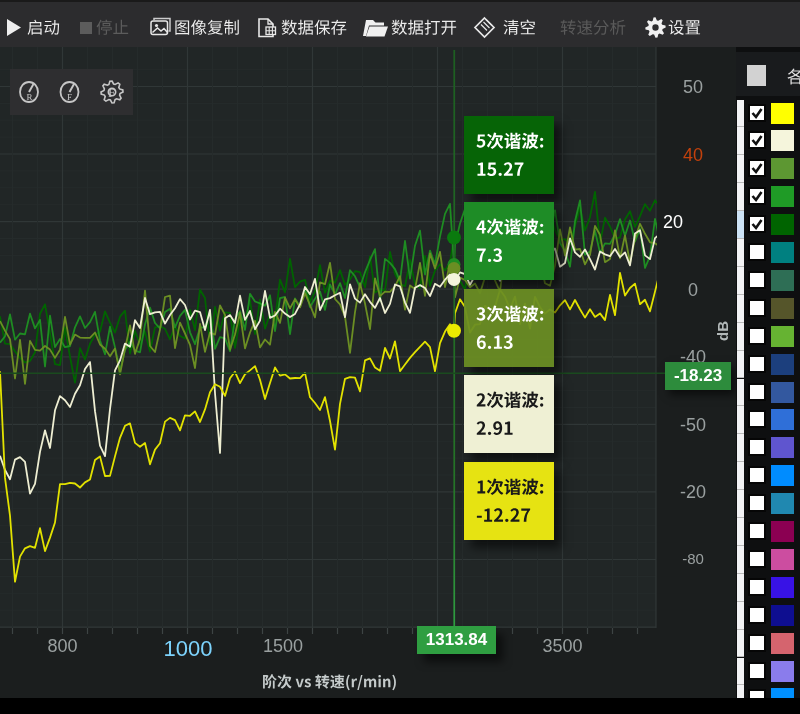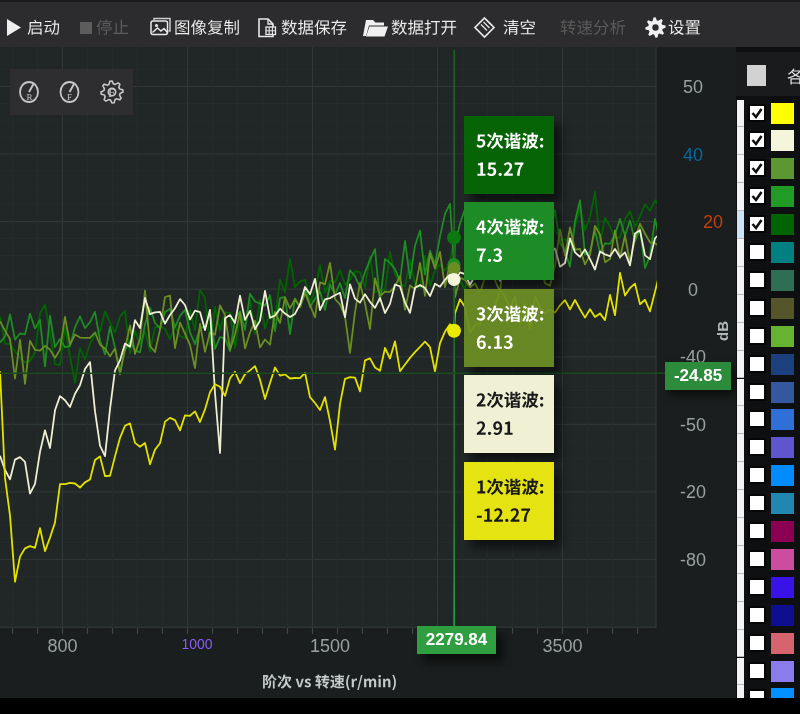--- a/index.html
+++ b/index.html
@@ -180,30 +180,30 @@
   <path d="M19 23l4.5-8" stroke-width="2"></path>
   <ellipse cx="59.5" cy="23" rx="9" ry="10"></ellipse>
   <path d="M59.5 23l4.5-8" stroke-width="2"></path>
  </g>
  <text x="16.5" y="31" font-family="Liberation Serif" font-size="9" fill="#c6c6c6">R</text>
  <text x="57" y="31" font-family="Liberation Serif" font-size="9" fill="#c6c6c6">F</text>
  <path d="M102.0 12.0L103.6 15.0L105.1 15.4L108.1 13.9L109.8 15.2L108.8 18.4L109.6 19.9L112.8 20.9L113.0 23.0L110.0 24.6L109.6 26.1L111.1 29.1L109.8 30.8L106.6 29.8L105.1 30.6L104.1 33.8L102.0 34.0L100.4 31.0L98.9 30.6L95.9 32.1L94.2 30.8L95.2 27.6L94.4 26.1L91.2 25.1L91.0 23.0L94.0 21.4L94.4 19.9L92.9 16.9L94.2 15.2L97.4 16.2L98.9 15.4L99.9 12.2L102.0 12.0ZM105.7 23A3.7 3.7 0 1 0 98.3 23A3.7 3.7 0 1 0 105.7 23Z" fill="none" stroke="#c6c6c6" stroke-width="1.6" fill-rule="evenodd"></path>
  <text x="98" y="28" font-family="Liberation Serif" font-size="13" fill="#c6c6c6">F</text>
 </svg>
 <div style="position:absolute;left:22.5px;top:636px;width:80px;text-align:center;font-size:18px;color:#9aa0a0">800</div>
-<div style="position:absolute;left:157px;top:636px;width:80px;text-align:center;font-size:14px;color:#8b5cf6">1000</div>
-<div style="position:absolute;left:290px;top:636px;width:80px;text-align:center;font-size:18px;color:#9aa0a0">1500</div>
+<div style="position:absolute;left:148px;top:636px;width:80px;text-align:center;font-size:22px;color:#7dd3fc">1000</div>
+<div style="position:absolute;left:263px;top:636px;width:80px;text-align:left;font-size:18px;color:#9aa0a0">1500</div>
 <div style="position:absolute;left:522.5px;top:636px;width:80px;text-align:center;font-size:18px;color:#9aa0a0">3500</div>
-<div style="position:absolute;left:663px;top:550px;width:60px;text-align:center;font-size:18px;color:#9aa0a0">-80</div>
+<div style="position:absolute;left:663px;top:550px;width:60px;text-align:center;font-size:15px;color:#9aa0a0">-80</div>
 <div style="position:absolute;left:663px;top:482px;width:60px;text-align:center;font-size:18px;color:#9aa0a0">-20</div>
 <div style="position:absolute;left:663px;top:415px;width:60px;text-align:center;font-size:18px;color:#9aa0a0">-50</div>
 <div style="position:absolute;left:663px;top:347px;width:60px;text-align:center;font-size:18px;color:#9aa0a0">-40</div>
 <div style="position:absolute;left:663px;top:280px;width:60px;text-align:center;font-size:18px;color:#9aa0a0">0</div>
-<div style="position:absolute;left:663px;top:212px;width:60px;text-align:right;font-size:18px;color:#c2410c">20</div>
-<div style="position:absolute;left:663px;top:145px;width:60px;text-align:center;font-size:18px;color:#0369a1">40</div>
+<div style="position:absolute;left:663px;top:212px;width:60px;text-align:left;font-size:18px;color:#ffffff">20</div>
+<div style="position:absolute;left:663px;top:145px;width:60px;text-align:center;font-size:18px;color:#c2410c">40</div>
 <div style="position:absolute;left:663px;top:77px;width:60px;text-align:center;font-size:18px;color:#9aa0a0">50</div>
 <div style="position:absolute;left:704px;top:321px;width:40px;height:20px;text-align:center;font-size:15px;font-weight:bold;color:#b2b8b8;transform:rotate(-90deg)">dB</div>
 <svg style="position:absolute;left:262.40250000000003px;top:674px;overflow:visible" width="135.2" height="18.8">
     <path d="M725 447V-87H844V447ZM493 447V302C493 192 479 73 367 -25C402 -40 455 -72 481 -94C598 19 609 165 609 299V447ZM614 859C580 738 505 607 362 517C387 497 423 450 437 421C541 492 615 579 667 673C732 579 815 496 904 444C922 473 958 517 985 539C880 590 779 686 719 788L737 841ZM70 810V-91H188V699H282C260 634 231 554 206 494C283 425 305 362 305 314C305 285 299 265 283 256C273 249 260 247 247 247C232 247 213 247 191 249C209 218 220 171 221 140C248 139 278 140 300 143C324 146 346 153 365 166C402 191 418 235 418 300C418 360 402 430 320 509C357 584 399 681 432 765L348 815L330 810Z M1040 695C1109 655 1200 592 1240 548L1317 647C1273 690 1180 747 1112 783ZM1028 83 1140 1C1202 99 1267 210 1323 316L1228 396C1164 280 1084 157 1028 83ZM1437 850C1407 686 1347 527 1263 432C1295 417 1356 384 1382 365C1423 420 1460 492 1492 574H1803C1786 512 1764 449 1745 407C1774 395 1822 371 1847 358C1884 434 1927 543 1952 649L1864 700L1841 694H1533C1546 737 1557 781 1567 826ZM1549 544V481C1549 350 1523 134 1242 -2C1272 -24 1316 -69 1335 -98C1497 -15 1584 95 1629 204C1684 72 1766 -25 1896 -83C1913 -50 1950 1 1976 25C1808 87 1720 225 1676 407C1677 432 1678 456 1678 478V544Z M2432 0H2602L2789 560H2648L2566 281C2551 226 2536 168 2521 111H2516C2500 168 2486 226 2470 281L2389 560H2241Z M3042 -14C3187 -14 3265 64 3265 163C3265 266 3183 304 3109 332C3049 354 2998 369 2998 410C2998 442 3022 464 3073 464C3114 464 3153 444 3193 416L3259 505C3213 541 3150 574 3069 574C2941 574 2860 503 2860 403C2860 309 2939 266 3010 239C3069 216 3127 197 3127 155C3127 120 3102 96 3046 96C2993 96 2946 119 2896 157L2829 64C2885 18 2967 -14 3042 -14Z M3598 310C3606 319 3644 325 3675 325H3750V211L3553 185L3576 70L3750 99V-88H3864V119L3978 140L3973 243L3864 227V325H3939V433H3864V573H3750V433H3690C3718 493 3745 563 3768 635H3948V744H3801C3809 772 3816 801 3822 829L3706 850C3701 815 3695 779 3687 744H3561V635H3661C3642 566 3624 511 3615 490C3597 446 3583 417 3562 411C3575 383 3593 331 3598 310ZM3952 557V446H4073C4053 375 4032 309 4014 256H4281C4254 220 4225 181 4195 143C4164 162 4132 179 4102 195L4025 118C4134 57 4263 -36 4327 -95L4405 -1C4376 24 4335 54 4290 84C4354 166 4421 256 4473 331L4388 373L4370 367H4174L4196 446H4492V557H4226L4246 634H4457V743H4273L4295 834L4176 848L4152 743H3987V634H4125L4104 557Z M4571 752C4626 700 4695 628 4725 580L4822 654C4788 701 4716 769 4661 817ZM4804 491H4563V380H4689V114C4645 94 4596 59 4550 16L4623 -87C4668 -31 4720 28 4755 28C4780 28 4813 1 4860 -22C4935 -60 5022 -71 5142 -71C5240 -71 5400 -65 5466 -60C5468 -28 5485 26 5498 57C5401 43 5248 35 5146 35C5040 35 4947 42 4880 75C4847 91 4824 106 4804 117ZM4984 516H5094V430H4984ZM5210 516H5323V430H5210ZM5094 848V763H4846V663H5094V608H4874V339H5042C4988 273 4904 211 4821 179C4846 157 4880 115 4897 88C4969 124 5039 184 5094 253V71H5210V248C5284 200 5357 145 5397 103L5470 185C5422 231 5332 291 5249 339H5439V608H5210V663H5472V763H5210V848Z M5760 -202 5851 -163C5767 -17 5729 151 5729 315C5729 479 5767 648 5851 794L5760 833C5665 678 5610 515 5610 315C5610 115 5665 -48 5760 -202Z M5982 0H6129V334C6161 415 6213 444 6256 444C6280 444 6296 441 6316 435L6340 562C6324 569 6306 574 6275 574C6217 574 6157 534 6116 461H6113L6102 560H5982Z M6353 -181H6451L6699 806H6602Z M6805 0H6952V385C6991 428 7027 448 7059 448C7113 448 7138 418 7138 331V0H7284V385C7324 428 7360 448 7392 448C7445 448 7470 418 7470 331V0H7616V349C7616 490 7562 574 7443 574C7371 574 7316 530 7264 476C7238 538 7191 574 7111 574C7038 574 6986 534 6939 485H6936L6925 560H6805Z M7769 0H7916V560H7769ZM7843 651C7893 651 7928 682 7928 731C7928 779 7893 811 7843 811C7791 811 7758 779 7758 731C7758 682 7791 651 7843 651Z M8073 0H8220V385C8261 426 8291 448 8336 448C8391 448 8415 418 8415 331V0H8562V349C8562 490 8510 574 8389 574C8313 574 8256 534 8207 486H8204L8193 560H8073Z M8778 -202C8873 -48 8928 115 8928 315C8928 515 8873 678 8778 833L8687 794C8771 648 8809 479 8809 315C8809 151 8771 -17 8687 -163Z" fill="#c4caca" transform="translate(0,13.20) scale(0.015,-0.015)"></path>
   </svg>
 <div style="position:absolute;left:463.5px;top:115.5px;width:90px;height:78px;background:#066406;box-shadow:7px 8px 9px rgba(0,0,0,0.55);"></div>
 <svg style="position:absolute;left:476px;top:131.5px;overflow:visible" width="68.5" height="21.9">
     <path d="M277 -14C412 -14 535 81 535 246C535 407 432 480 307 480C273 480 247 474 218 460L232 617H501V741H105L85 381L152 338C196 366 220 376 263 376C337 376 388 328 388 242C388 155 334 106 257 106C189 106 136 140 94 181L26 87C82 32 159 -14 277 -14Z M630 695C699 655 790 592 830 548L907 647C863 690 770 747 702 783ZM618 83 730 1C792 99 857 210 913 316L818 396C754 280 674 157 618 83ZM1027 850C997 686 937 527 853 432C885 417 946 384 972 365C1013 420 1050 492 1082 574H1393C1376 512 1354 449 1335 407C1364 395 1412 371 1437 358C1474 434 1517 543 1542 649L1454 700L1431 694H1123C1136 737 1147 781 1157 826ZM1139 544V481C1139 350 1113 134 832 -2C862 -24 906 -69 925 -98C1087 -15 1174 95 1219 204C1274 72 1356 -25 1486 -83C1503 -50 1540 1 1566 25C1398 87 1310 225 1266 407C1267 432 1268 456 1268 478V544Z M1667 760C1723 710 1796 638 1829 592L1914 672C1878 717 1802 784 1747 830ZM1966 372C1990 387 2027 402 2234 452C2229 475 2224 520 2224 550L2083 521V630H2225V730H2083V841H1968V550C1968 504 1939 477 1917 463C1935 444 1959 398 1966 372ZM1993 340V-91H2107V-58H2379V-87H2498V340H2262L2301 405C2316 399 2336 397 2362 397C2381 397 2426 397 2445 397C2518 397 2546 431 2557 551C2526 557 2480 576 2458 593C2455 512 2451 497 2433 497C2423 497 2392 497 2384 497C2366 497 2363 501 2363 532V591C2424 620 2499 662 2558 704L2484 780C2452 754 2407 724 2363 697V839H2247V531C2247 460 2258 423 2295 407L2170 432C2164 405 2154 372 2143 340ZM2107 99H2379V35H2107ZM2107 186V247H2379V186ZM1625 541V426H1742V125C1742 67 1708 22 1684 2C1704 -14 1739 -55 1751 -77C1768 -53 1803 -23 1985 135C1970 158 1948 207 1937 240L1857 172V541Z M2676 756C2733 725 2814 677 2852 647L2923 744C2882 773 2799 816 2744 844ZM2618 484C2675 455 2759 409 2797 379L2866 479C2824 506 2740 549 2684 573ZM2637 -7 2744 -78C2796 20 2850 136 2895 243L2801 315C2750 197 2685 70 2637 -7ZM3171 607V468H3055V607ZM2940 718V462C2940 316 2932 112 2830 -28C2859 -39 2910 -69 2931 -87C2951 -59 2968 -27 2983 7C3007 -16 3042 -64 3057 -91C3133 -62 3203 -20 3265 34C3328 -19 3401 -60 3486 -89C3502 -58 3537 -11 3563 14C3481 37 3408 73 3347 120C3415 204 3467 311 3498 440L3423 472L3402 468H3289V607H3409C3398 572 3386 539 3375 515L3479 486C3507 541 3538 625 3561 702L3473 722L3453 718H3289V850H3171V718ZM3158 362H3355C3332 300 3301 245 3262 198C3219 247 3184 302 3158 362ZM3051 341C3086 257 3129 182 3182 118C3125 71 3058 36 2984 10C3027 113 3045 233 3051 341Z M3753 366C3805 366 3844 407 3844 461C3844 516 3805 557 3753 557C3700 557 3661 516 3661 461C3661 407 3700 366 3753 366ZM3753 -14C3805 -14 3844 28 3844 82C3844 137 3805 178 3753 178C3700 178 3661 137 3661 82C3661 28 3700 -14 3753 -14Z" fill="#ffffff" transform="translate(0,15.40) scale(0.0175,-0.0175)"></path>
   </svg>
 <svg style="position:absolute;left:476px;top:159.5px;overflow:visible" width="48.3" height="22.5">
@@ -232,23 +232,23 @@
   </svg>
 <div style="position:absolute;left:463.5px;top:461.5px;width:90px;height:78px;background:#e6e312;box-shadow:7px 8px 9px rgba(0,0,0,0.55);"></div>
 <svg style="position:absolute;left:476px;top:477.5px;overflow:visible" width="68.5" height="21.9">
     <path d="M82 0H527V120H388V741H279C232 711 182 692 107 679V587H242V120H82Z M630 695C699 655 790 592 830 548L907 647C863 690 770 747 702 783ZM618 83 730 1C792 99 857 210 913 316L818 396C754 280 674 157 618 83ZM1027 850C997 686 937 527 853 432C885 417 946 384 972 365C1013 420 1050 492 1082 574H1393C1376 512 1354 449 1335 407C1364 395 1412 371 1437 358C1474 434 1517 543 1542 649L1454 700L1431 694H1123C1136 737 1147 781 1157 826ZM1139 544V481C1139 350 1113 134 832 -2C862 -24 906 -69 925 -98C1087 -15 1174 95 1219 204C1274 72 1356 -25 1486 -83C1503 -50 1540 1 1566 25C1398 87 1310 225 1266 407C1267 432 1268 456 1268 478V544Z M1667 760C1723 710 1796 638 1829 592L1914 672C1878 717 1802 784 1747 830ZM1966 372C1990 387 2027 402 2234 452C2229 475 2224 520 2224 550L2083 521V630H2225V730H2083V841H1968V550C1968 504 1939 477 1917 463C1935 444 1959 398 1966 372ZM1993 340V-91H2107V-58H2379V-87H2498V340H2262L2301 405C2316 399 2336 397 2362 397C2381 397 2426 397 2445 397C2518 397 2546 431 2557 551C2526 557 2480 576 2458 593C2455 512 2451 497 2433 497C2423 497 2392 497 2384 497C2366 497 2363 501 2363 532V591C2424 620 2499 662 2558 704L2484 780C2452 754 2407 724 2363 697V839H2247V531C2247 460 2258 423 2295 407L2170 432C2164 405 2154 372 2143 340ZM2107 99H2379V35H2107ZM2107 186V247H2379V186ZM1625 541V426H1742V125C1742 67 1708 22 1684 2C1704 -14 1739 -55 1751 -77C1768 -53 1803 -23 1985 135C1970 158 1948 207 1937 240L1857 172V541Z M2676 756C2733 725 2814 677 2852 647L2923 744C2882 773 2799 816 2744 844ZM2618 484C2675 455 2759 409 2797 379L2866 479C2824 506 2740 549 2684 573ZM2637 -7 2744 -78C2796 20 2850 136 2895 243L2801 315C2750 197 2685 70 2637 -7ZM3171 607V468H3055V607ZM2940 718V462C2940 316 2932 112 2830 -28C2859 -39 2910 -69 2931 -87C2951 -59 2968 -27 2983 7C3007 -16 3042 -64 3057 -91C3133 -62 3203 -20 3265 34C3328 -19 3401 -60 3486 -89C3502 -58 3537 -11 3563 14C3481 37 3408 73 3347 120C3415 204 3467 311 3498 440L3423 472L3402 468H3289V607H3409C3398 572 3386 539 3375 515L3479 486C3507 541 3538 625 3561 702L3473 722L3453 718H3289V850H3171V718ZM3158 362H3355C3332 300 3301 245 3262 198C3219 247 3184 302 3158 362ZM3051 341C3086 257 3129 182 3182 118C3125 71 3058 36 2984 10C3027 113 3045 233 3051 341Z M3753 366C3805 366 3844 407 3844 461C3844 516 3805 557 3753 557C3700 557 3661 516 3661 461C3661 407 3700 366 3753 366ZM3753 -14C3805 -14 3844 28 3844 82C3844 137 3805 178 3753 178C3700 178 3661 137 3661 82C3661 28 3700 -14 3753 -14Z" fill="#1a1a1a" transform="translate(0,15.40) scale(0.0175,-0.0175)"></path>
   </svg>
 <svg style="position:absolute;left:476px;top:505.5px;overflow:visible" width="55.0" height="22.5">
     <path d="M49 233H322V339H49Z M452 0H897V120H758V741H649C602 711 552 692 477 679V587H612V120H452Z M1003 0H1499V124H1339C1304 124 1255 120 1217 115C1352 248 1464 392 1464 526C1464 664 1371 754 1231 754C1130 754 1064 715 995 641L1077 562C1114 603 1158 638 1212 638C1283 638 1323 592 1323 519C1323 404 1205 265 1003 85Z M1713 -14C1765 -14 1804 28 1804 82C1804 137 1765 178 1713 178C1660 178 1621 137 1621 82C1621 28 1660 -14 1713 -14Z M1918 0H2414V124H2254C2219 124 2170 120 2132 115C2267 248 2379 392 2379 526C2379 664 2286 754 2146 754C2045 754 1979 715 1910 641L1992 562C2029 603 2073 638 2127 638C2198 638 2238 592 2238 519C2238 404 2120 265 1918 85Z M2651 0H2799C2812 289 2835 441 3007 651V741H2515V617H2848C2707 421 2664 257 2651 0Z" fill="#1a1a1a" transform="translate(0,15.84) scale(0.018,-0.018)"></path>
   </svg>
 
 <div style="position:absolute;left:665px;top:362px;width:66px;height:28px;background:#2d8c3c;color:#fff;
- font-size:17px;font-weight:bold;text-align:center;line-height:27px;box-shadow:4px 5px 8px rgba(0,0,0,.55)">-24.85</div>
+ font-size:17px;font-weight:bold;text-align:center;line-height:27px;box-shadow:4px 5px 8px rgba(0,0,0,.55)">-18.23</div>
 <div style="position:absolute;left:417px;top:626px;width:79px;height:28px;background:#2f9e41;color:#fff;
- font-size:17px;font-weight:bold;text-align:center;line-height:27px;box-shadow:7px 8px 9px rgba(0,0,0,.55)">2279.84</div>
+ font-size:17px;font-weight:bold;text-align:center;line-height:27px;box-shadow:7px 8px 9px rgba(0,0,0,.55)">1313.84</div>
 
 <div style="position:absolute;left:736px;top:47px;width:64px;height:651px;background:#0e0f10;overflow:hidden">
 <div style="position:absolute;left:0px;top:5px;width:64px;height:44px;background:#191b1d"></div>
 <div style="position:absolute;left:11px;top:18px;width:19px;height:21px;background:#d2d2d2"></div>
 <svg style="position:absolute;left:51px;top:21px;overflow:visible" width="17.0" height="21.2">
       <path d="M203 278V-84H278V-37H717V-81H796V278ZM278 30V209H717V30ZM374 848C303 725 182 613 56 543C73 531 101 502 113 488C167 522 222 564 273 613C320 559 376 510 437 466C309 397 162 346 29 319C42 303 59 272 66 252C211 285 368 342 506 421C630 345 773 289 920 256C931 276 952 308 969 324C830 351 693 400 575 464C676 531 762 612 821 705L769 739L756 735H385C407 763 428 793 446 823ZM321 660 329 669H700C650 608 582 554 505 506C433 552 370 604 321 660Z" fill="#e0e0e0" transform="translate(0,14.96) scale(0.017,-0.017)"></path>
     </svg>
 <div style="position:absolute;left:1px;top:52.5px;width:7px;height:26.9px;background:#f3f3f5;border-bottom:1px solid #bbb"></div>
 <div style="position:absolute;left:12px;top:56.5px;width:18px;height:18px;background:#fff;border:2.5px solid #060606;box-sizing:border-box">
       <svg width="14" height="14" style="position:absolute;left:0px;top:0px">

